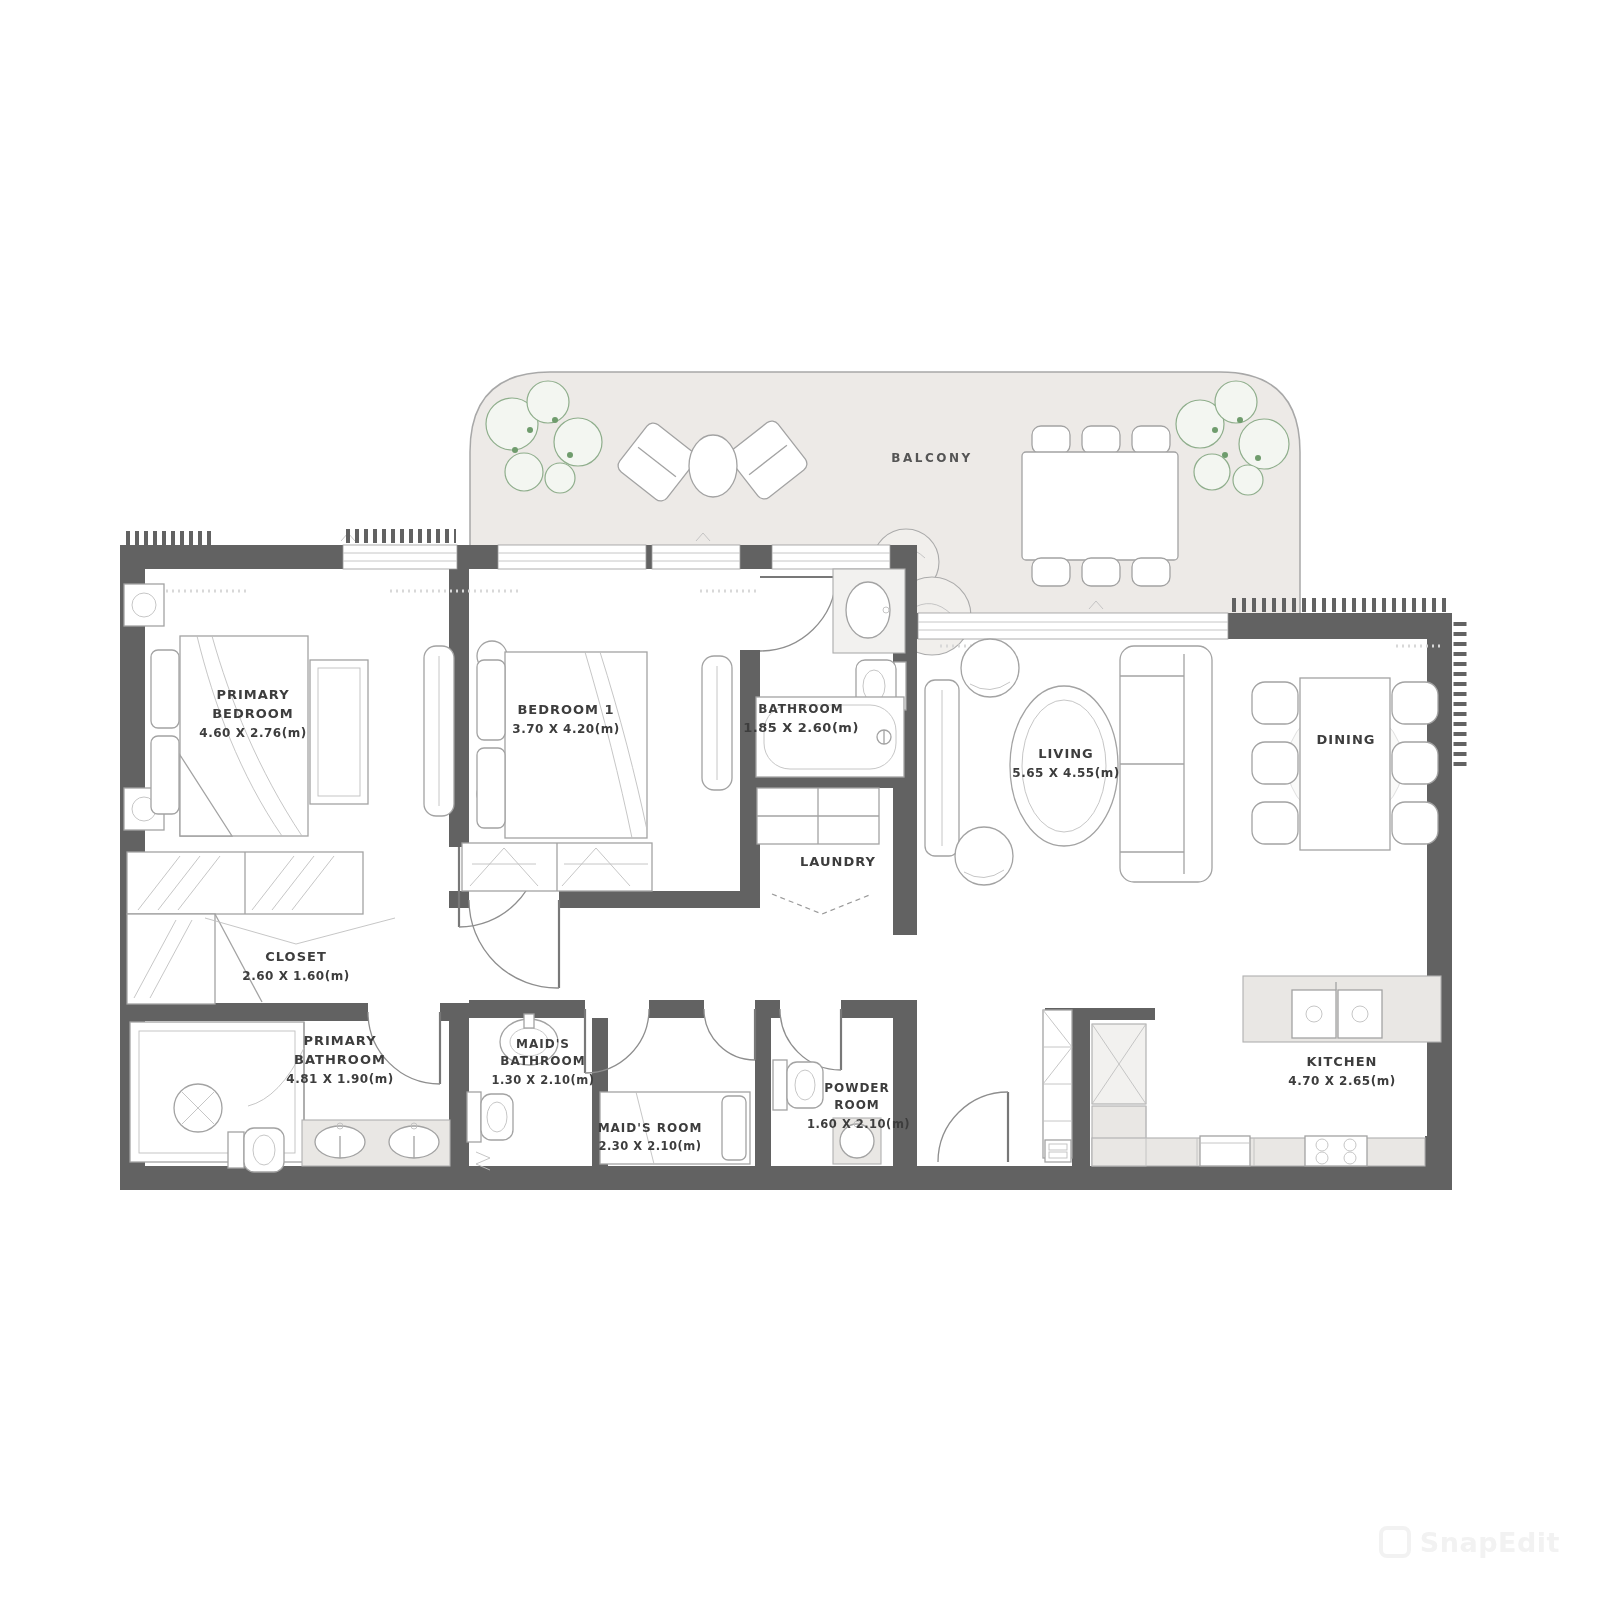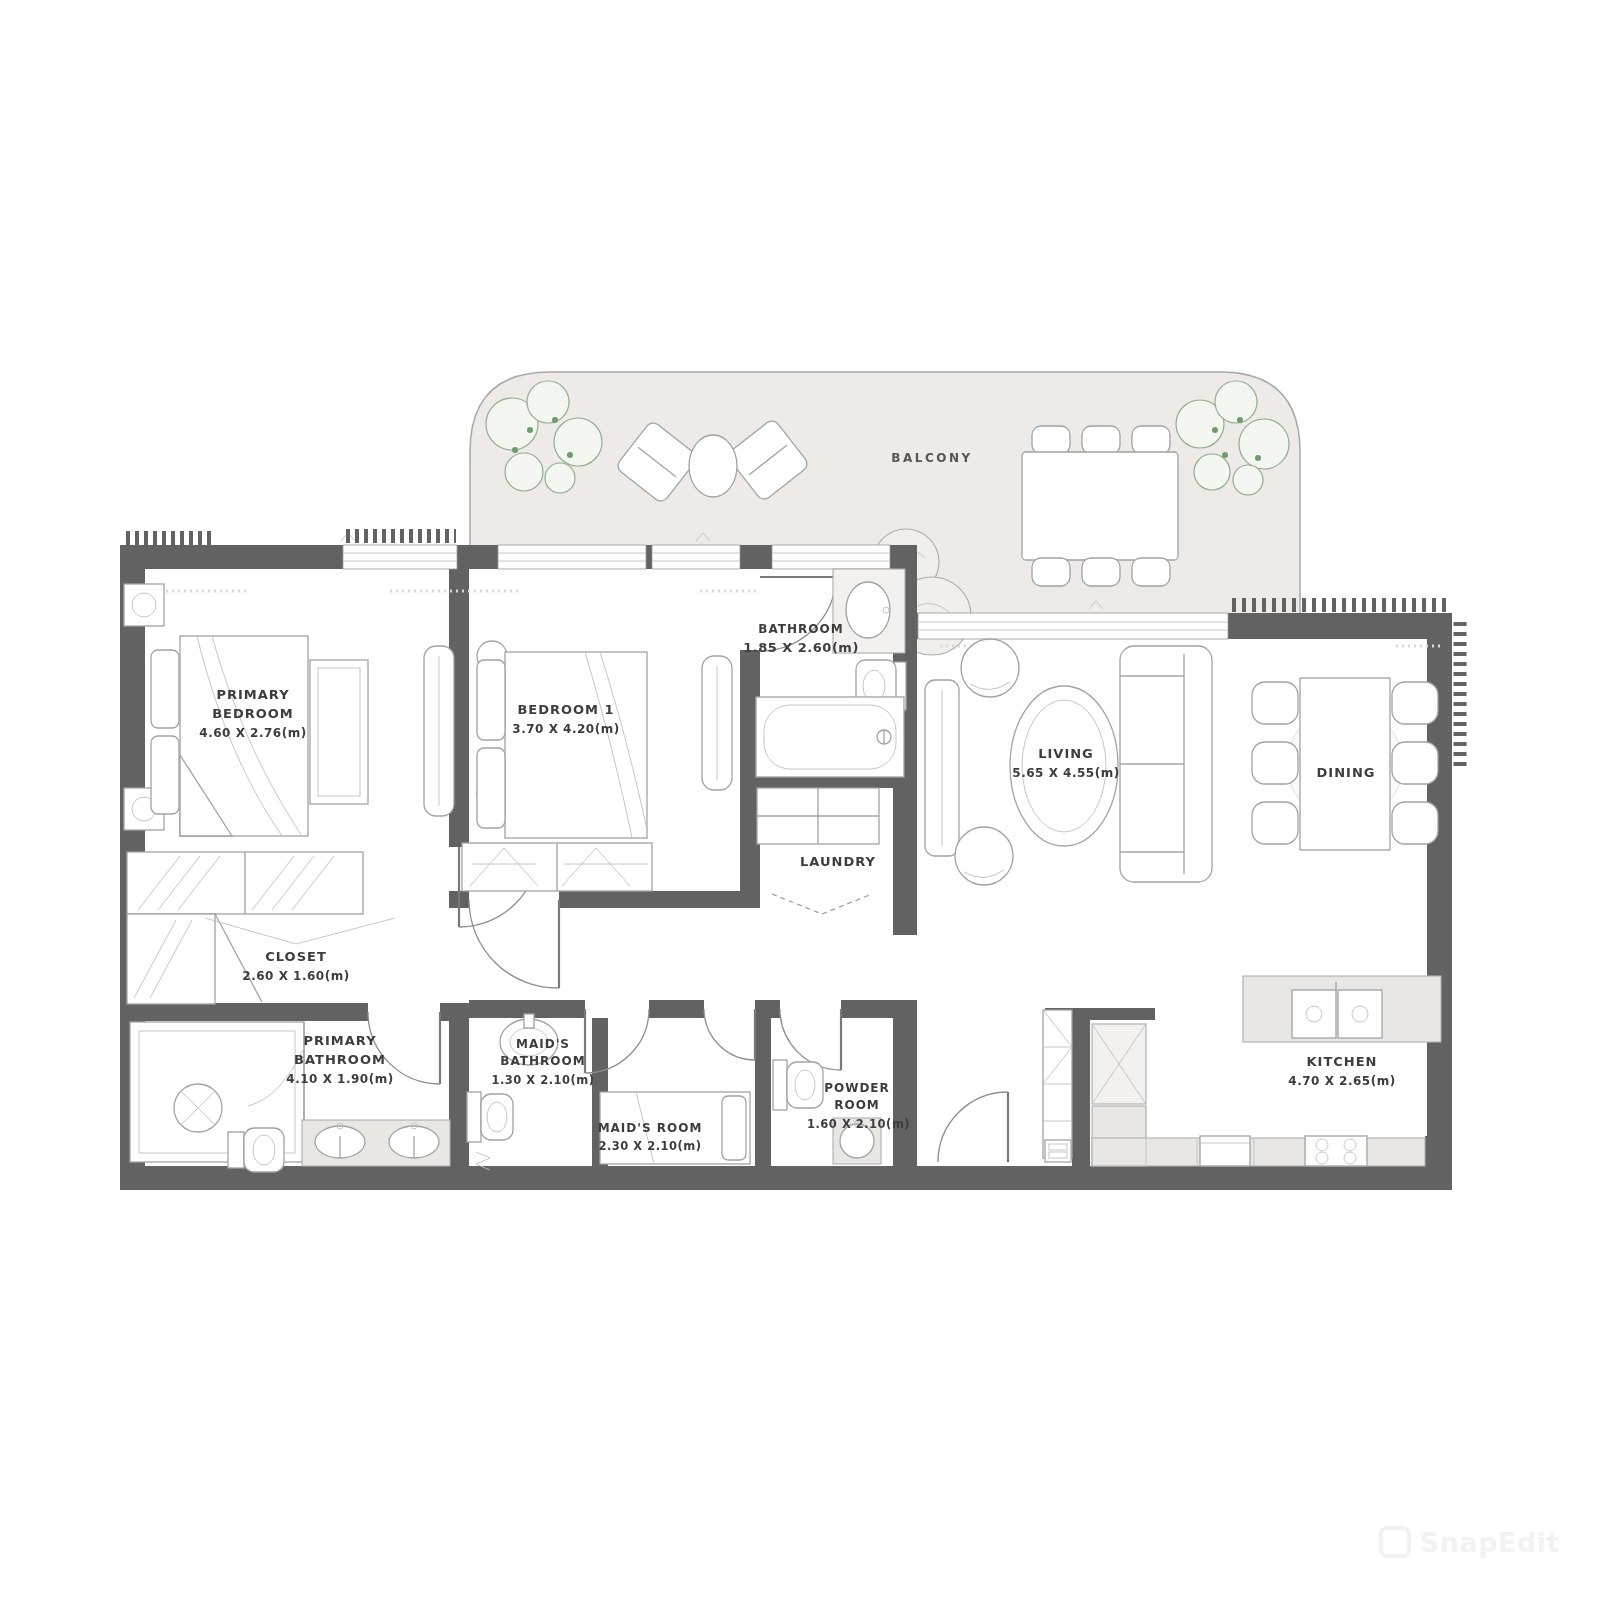--- a/index.html
+++ b/index.html
@@ -404,46 +404,46 @@
   <div class="rl" style="left:253px;top:714px;width:120px">
     <div>PRIMARY BEDROOM</div>
     <div class="dims">4.60 X 2.76(m)</div>
   </div>
 
   <div class="rl" style="left:566px;top:720px;width:160px">
     <div>BEDROOM 1</div>
     <div class="dims">3.70 X 4.20(m)</div>
   </div>
 
-  <div class="rl small" style="left:801px;top:640px;width:150px;font-size:12px">
+  <div class="rl small" style="left:801px;top:720px;width:150px;font-size:12px">
     <div>BATHROOM</div>
     <div class="dims" style="font-size:13px">1.85 X 2.60(m)</div>
   </div>
 
   <div class="rl" style="left:1066px;top:764px;width:140px">
     <div>LIVING</div>
     <div class="dims">5.65 X 4.55(m)</div>
   </div>
 
-  <div class="rl" style="left:1346px;top:773px;width:100px">
+  <div class="rl" style="left:1346px;top:740px;width:100px">
     <div>DINING</div>
   </div>
 
   <div class="rl" style="left:838px;top:862px;width:110px">
     <div>LAUNDRY</div>
   </div>
 
   <div class="rl" style="left:296px;top:967px;width:160px">
     <div>CLOSET</div>
     <div class="dims">2.60 X 1.60(m)</div>
   </div>
 
   <div class="rl" style="left:340px;top:1060px;width:120px">
     <div>PRIMARY BATHROOM</div>
-    <div class="dims">4.10 X 1.90(m)</div>
+    <div class="dims">4.81 X 1.90(m)</div>
   </div>
 
   <div class="rl small" style="left:543px;top:1062px;width:110px;font-size:12px">
     <div>MAID'S BATHROOM</div>
     <div class="dims" style="font-size:11.5px">1.30 X 2.10(m)</div>
   </div>
 
   <div class="rl small" style="left:650px;top:1138px;width:150px;font-size:12px">
     <div>MAID'S ROOM</div>
     <div class="dims" style="font-size:11.5px">2.30 X 2.10(m)</div>

